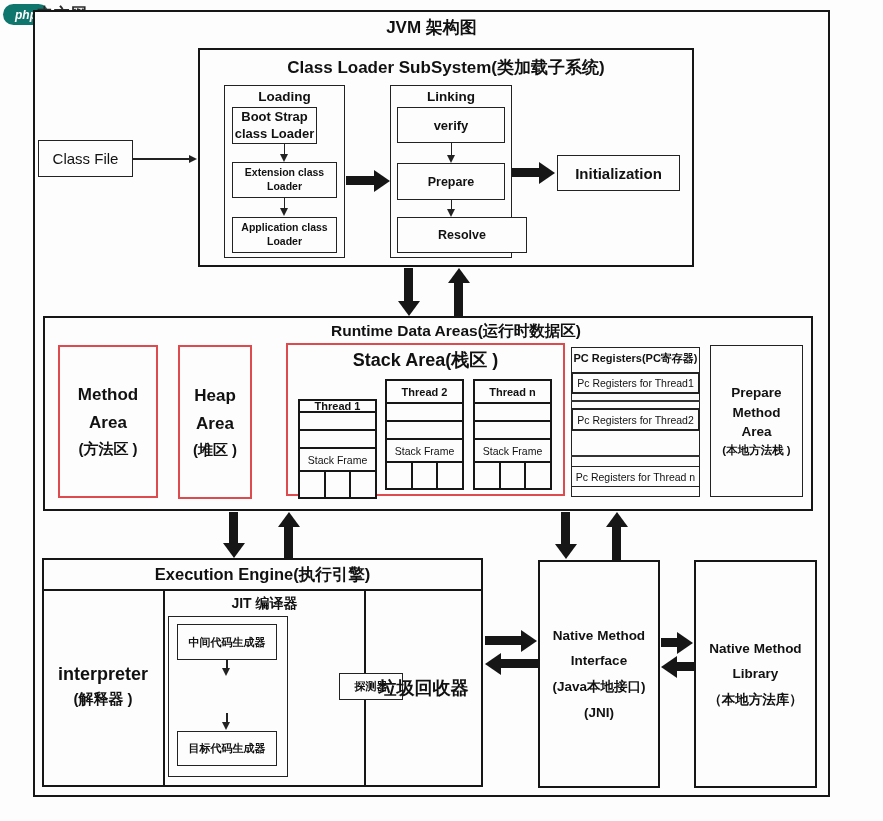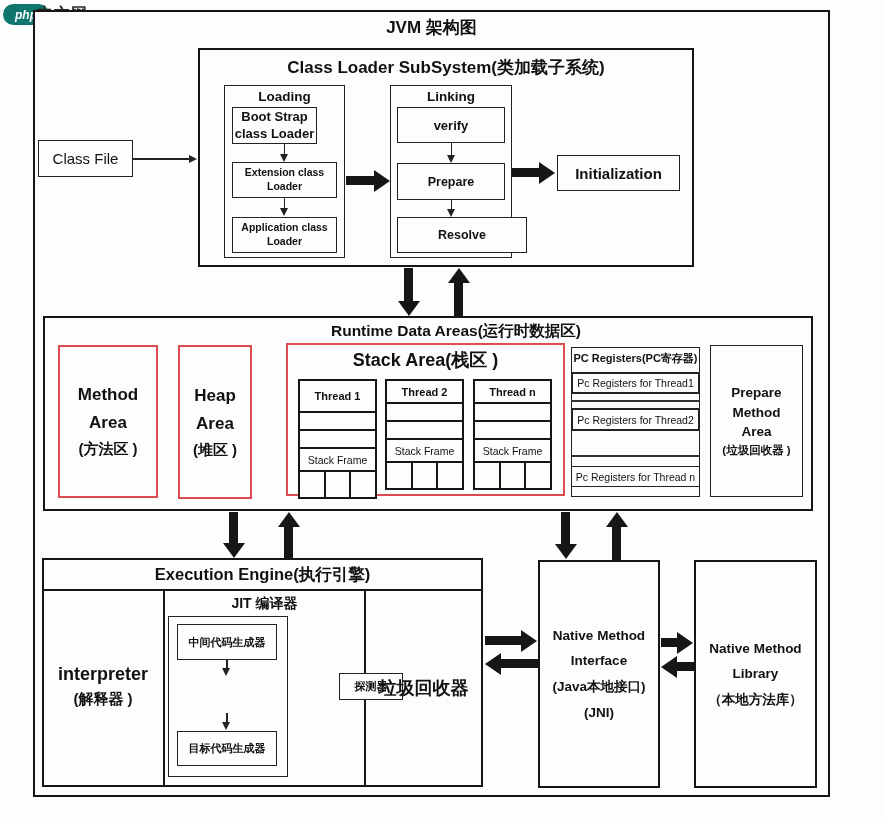--- a/index.html
+++ b/index.html
@@ -120,21 +120,21 @@
   <div class="box red ctr" style="left:178px;top:345px;width:74px;height:154px;font-size:17px;font-weight:bold;line-height:1.65;">
     <span>Heap</span>
     <span>Area</span>
     <span style="font-size:15px;">(堆区 )</span>
   </div>
 
   <div class="box red" style="left:286px;top:343px;width:279px;height:153px;"></div>
   <div class="ttl" style="left:286px;top:348px;width:279px;font-size:18px;text-align:center;">Stack Area(栈区 )</div>
 
   <div class="scol" style="left:298px;top:379px;">
-    <div class="scell" style="height:34px;font-size:11px;font-weight:600;">
+    <div class="scell" style="height:14px;font-size:11px;font-weight:600;margin-top:20px;">
         <span>Thread 1</span>
       </div>
     <div class="scell" style="height:20px;"></div>
     <div class="scell" style="height:20px;"></div>
     <div class="scell" style="height:25px;font-size:10.5px;">
         <span>Stack Frame</span>
       </div>
     <div class="srow" style="margin-top:-2px;">
         <div></div>
         <div></div>
@@ -183,21 +183,21 @@
   </div>
   <div class="hline" style="left:571px;top:455px;width:129px;"></div>
   <div class="pcrow" style="left:571px;top:466px;width:129px;height:21px;border-width:1px;">
     <span>Pc Registers for Thread n</span>
   </div>
 
   <div class="box b15 ctr" style="left:710px;top:345px;width:93px;height:152px;font-size:13.5px;font-weight:bold;line-height:1.45;">
     <span>Prepare</span>
     <span>Method</span>
     <span>Area</span>
-    <span style="font-size:11.5px;">(垃圾回收器 )</span>
+    <span style="font-size:11.5px;">(本地方法栈 )</span>
   </div>
 
   <div class="shaft" style="left:229px;top:512px;width:9px;height:32px;"></div>
   <div class="tri tri-d" style="left:222.5px;top:543px;"></div>
   <div class="tri tri-u" style="left:277.5px;top:512px;"></div>
   <div class="shaft" style="left:283.5px;top:526px;width:9px;height:32px;"></div>
 
   <div class="shaft" style="left:561px;top:512px;width:9px;height:33px;"></div>
   <div class="tri tri-d" style="left:554.5px;top:544px;"></div>
   <div class="tri tri-u" style="left:605.5px;top:512px;"></div>

